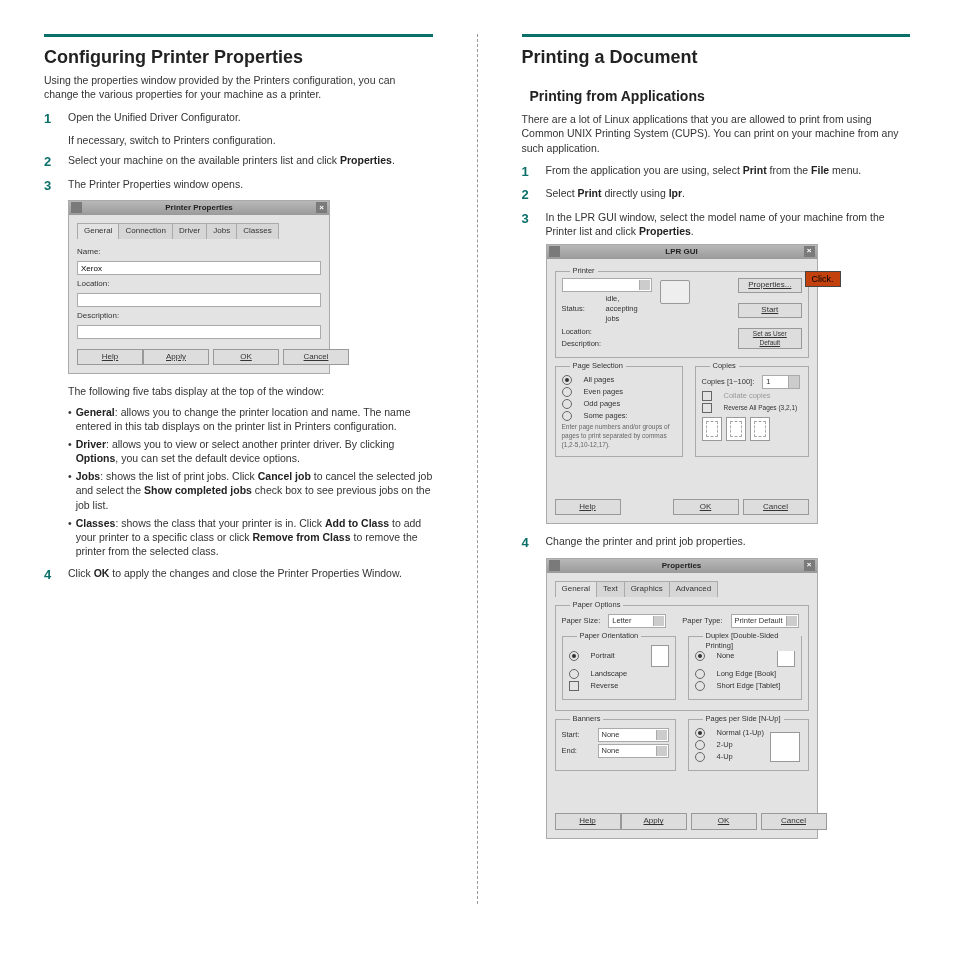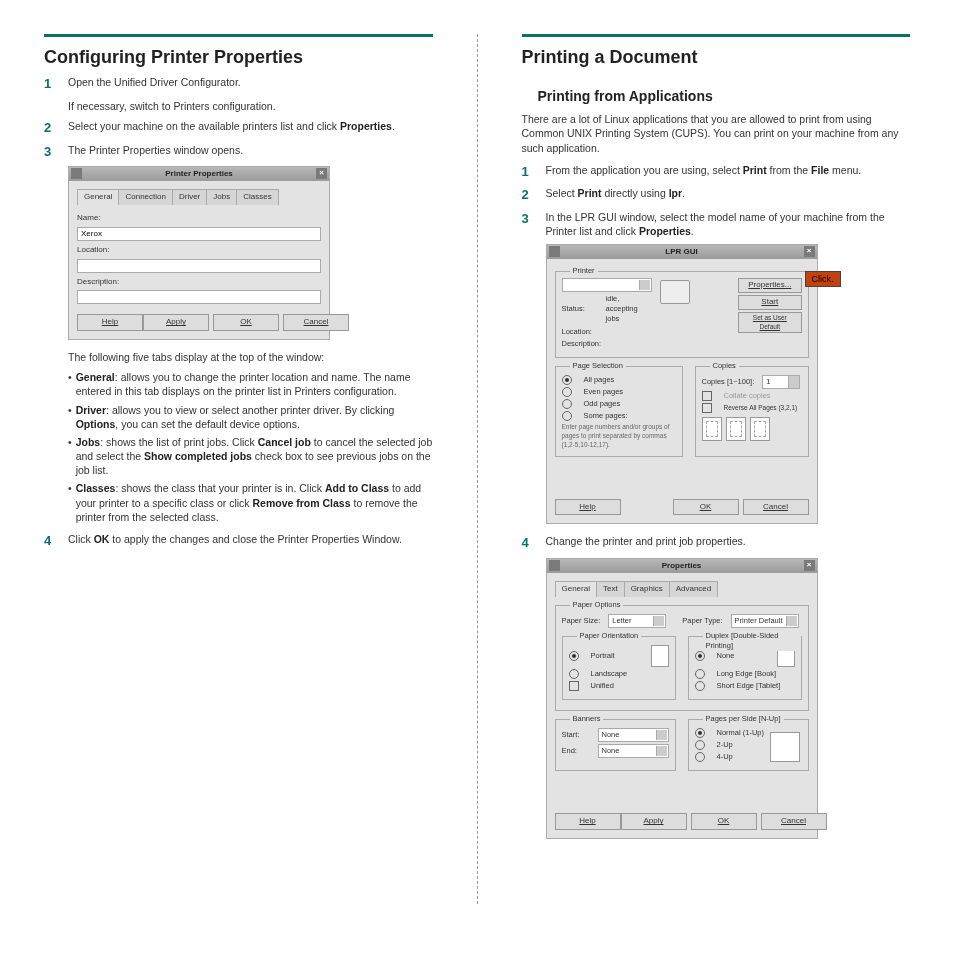--- a/index.html
+++ b/index.html
@@ -2,21 +2,21 @@
 <html><head>
 <meta charset="utf-8">
 <style>
 body{margin:0;background:#fff;font-family:Verdana,Geneva,sans-serif;font-size:10.5px;color:#333;line-height:1.35}
 .page{width:954px;height:954px;margin:0 auto;position:relative;box-sizing:border-box;padding:34px 36px 0}
 .cols{display:flex;gap:36px;height:870px}
 .col{flex:1;padding:0 8px}
 .sep{width:0;border-left:1px dashed #999}
 .rule{border-top:3px solid #0b7069;margin-bottom:8px}
 h1{font-size:18px;font-weight:bold;color:#222;margin:4px 0 2px}
-h2{font-size:14px;font-weight:bold;color:#222;margin:18px 16px 6px}
+h2{font-size:14px;font-weight:bold;color:#222;margin:18px 8px 6px}
 p{margin:4px 0 8px}
 ol{list-style:none;padding:0;margin:6px 0 0}
 ol>li{display:flex;gap:10px;margin-bottom:6px}
 .num{color:#0b7069;font-weight:bold;min-width:14px;font-size:13px}
 .indent{margin-left:24px;margin-top:4px;margin-bottom:6px}
 b{font-weight:bold;color:#222}
 .win{background:#e3e3e3;border:1px solid #aaa;margin:6px 0 10px 24px}
 .titlebar{background:linear-gradient(#b8b8b8,#9a9a9a);height:14px;display:flex;align-items:center;justify-content:center;position:relative;font-size:8px;color:#222;font-weight:bold}
 .titlebar .xbtn{position:absolute;right:2px;top:1px;width:11px;height:11px;background:#7a7a7a;color:#fff;font-size:8px;display:flex;align-items:center;justify-content:center}
 .titlebar .menubtn{position:absolute;left:2px;top:1px;width:11px;height:11px;background:#7a7a7a}
@@ -55,20 +55,21 @@
 </style>
 </head>
 <body>
 
 <div class="page">
 <div class="cols">
 
 <div class="col">
 <div class="rule"></div>
 <h1>Configuring Printer Properties</h1>
+<p>Using the properties window provided by the Printers configuration, you can change the various properties for your machine as a printer.</p>
 <ol>
 <li>
             <span class="num">1</span>
             <div>Open the Unified Driver Configurator.</div>
           </li>
 </ol>
 <p class="indent">If necessary, switch to Printers configuration.</p>
 <ol>
 <li>
             <span class="num">2</span>
@@ -179,21 +180,21 @@
 <div class="row">
                     <span>Location:</span>
                   </div>
 <div class="row">
                     <span>Description:</span>
                   </div>
 </div>
 <div style="width:80px">
 <div class="printer-icon"></div>
 </div>
-<div style="width:68px;display:flex;flex-direction:column;gap:2px">
+<div style="width:68px;display:flex;flex-direction:column;gap:10px">
 <span class="btn sm">Properties...</span>
 <span class="btn sm">Start</span>
 <span class="btn sm" style="font-size:6.5px">Set as User Default</span>
 </div>
 </div>
 </div>
 <div class="twocol">
 <div class="fieldset">
                 <span class="legend">Page Selection</span>
 <div class="row">
@@ -282,21 +283,21 @@
                     <span class="radio on"></span>
                     <span>Portrait</span>
                     <span class="orient"></span>
                   </div>
 <div class="row">
                     <span class="radio"></span>
                     <span>Landscape</span>
                   </div>
 <div class="row">
                     <span class="chk"></span>
-                    <span>Unified</span>
+                    <span>Reverse</span>
                   </div>
 </div>
 <div class="fieldset">
                   <span class="legend">Duplex [Double-Sided Printing]</span>
 <div class="row">
                     <span class="radio on"></span>
                     <span>None</span>
                     <span class="orient"></span>
                   </div>
 <div class="row">

